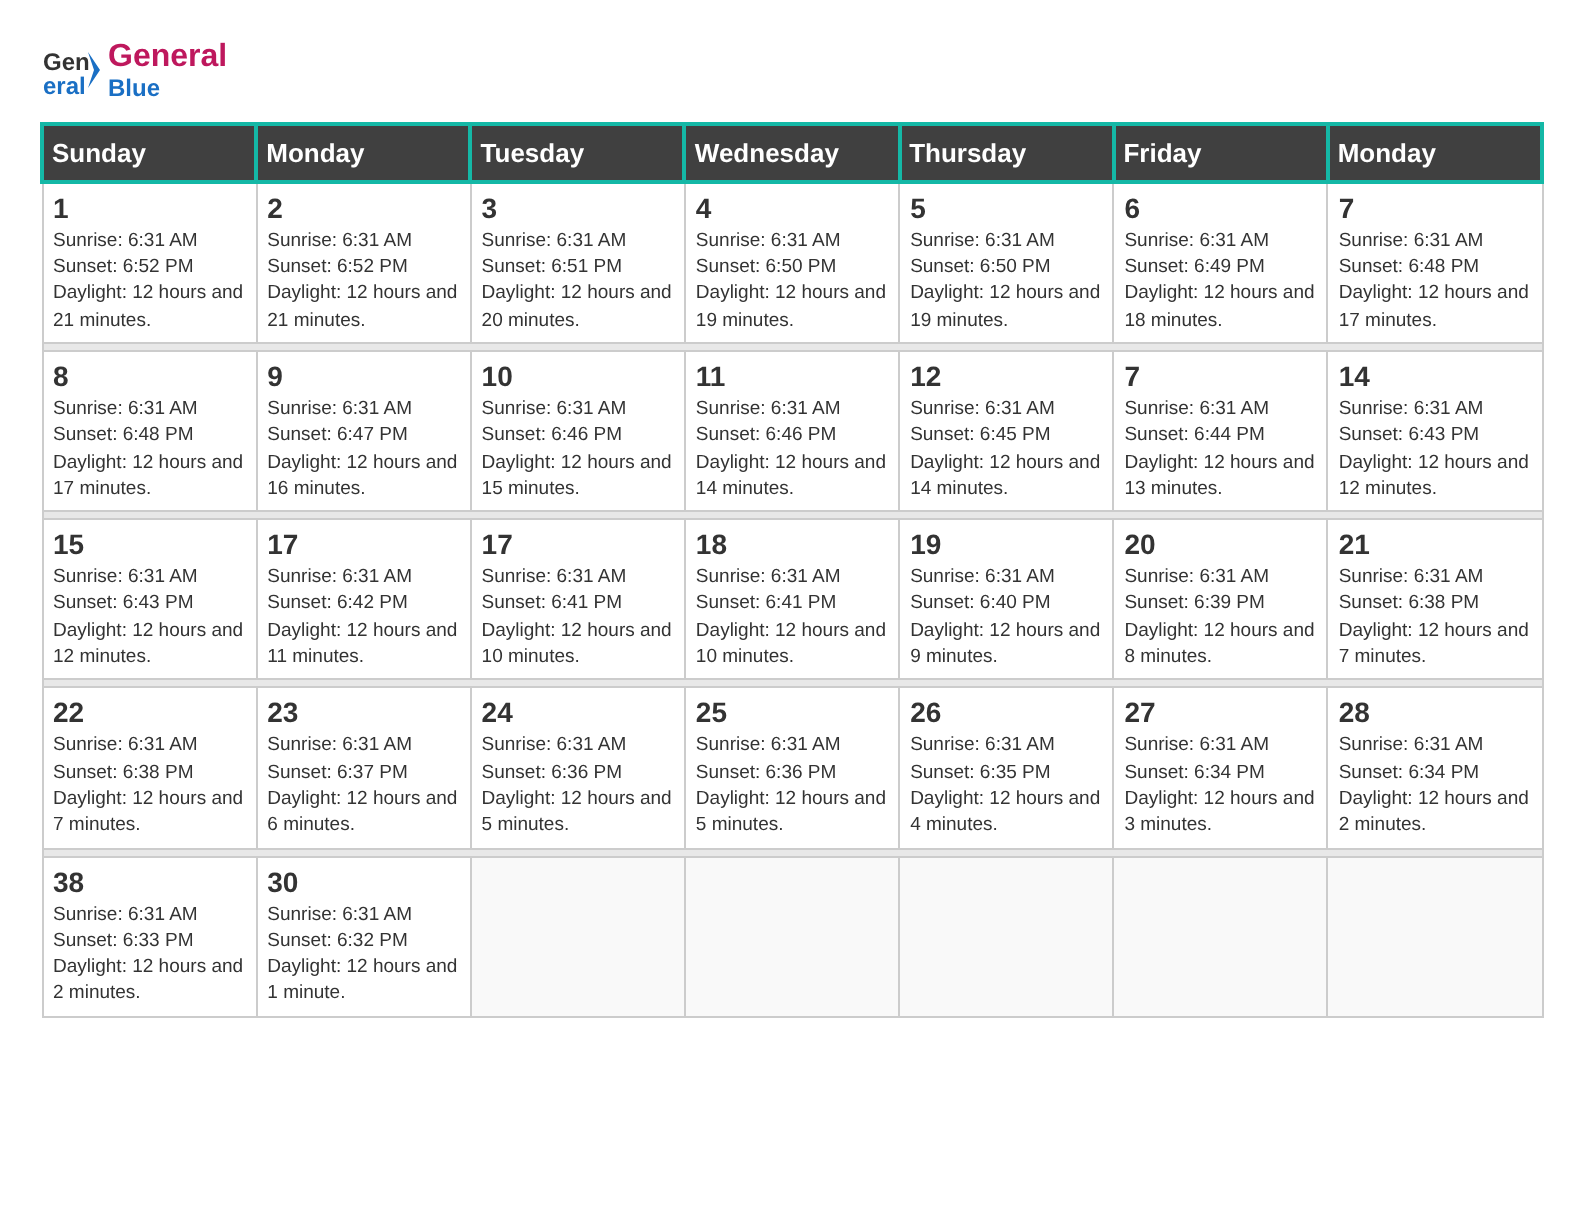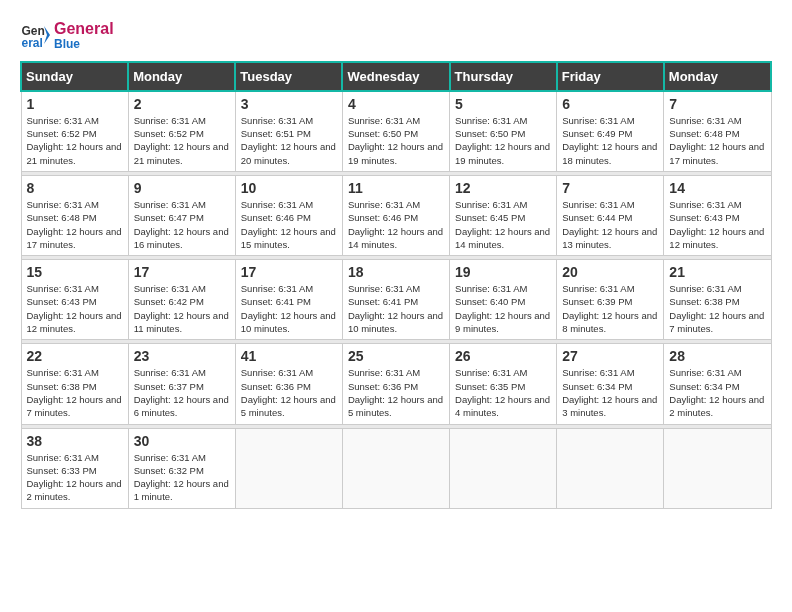--- a/index.html
+++ b/index.html
@@ -212,21 +212,21 @@
       <tr>
         <td>
           <span class="day-num">22</span>
           <div class="cell-text">Sunrise: 6:31 AM<br>Sunset: 6:38 PM<br>Daylight: 12 hours and 7 minutes.</div>
         </td>
         <td>
           <span class="day-num">23</span>
           <div class="cell-text">Sunrise: 6:31 AM<br>Sunset: 6:37 PM<br>Daylight: 12 hours and 6 minutes.</div>
         </td>
         <td>
-          <span class="day-num">41</span>
+          <span class="day-num">24</span>
           <div class="cell-text">Sunrise: 6:31 AM<br>Sunset: 6:36 PM<br>Daylight: 12 hours and 5 minutes.</div>
         </td>
         <td>
           <span class="day-num">25</span>
           <div class="cell-text">Sunrise: 6:31 AM<br>Sunset: 6:36 PM<br>Daylight: 12 hours and 5 minutes.</div>
         </td>
         <td>
           <span class="day-num">26</span>
           <div class="cell-text">Sunrise: 6:31 AM<br>Sunset: 6:35 PM<br>Daylight: 12 hours and 4 minutes.</div>
         </td>

